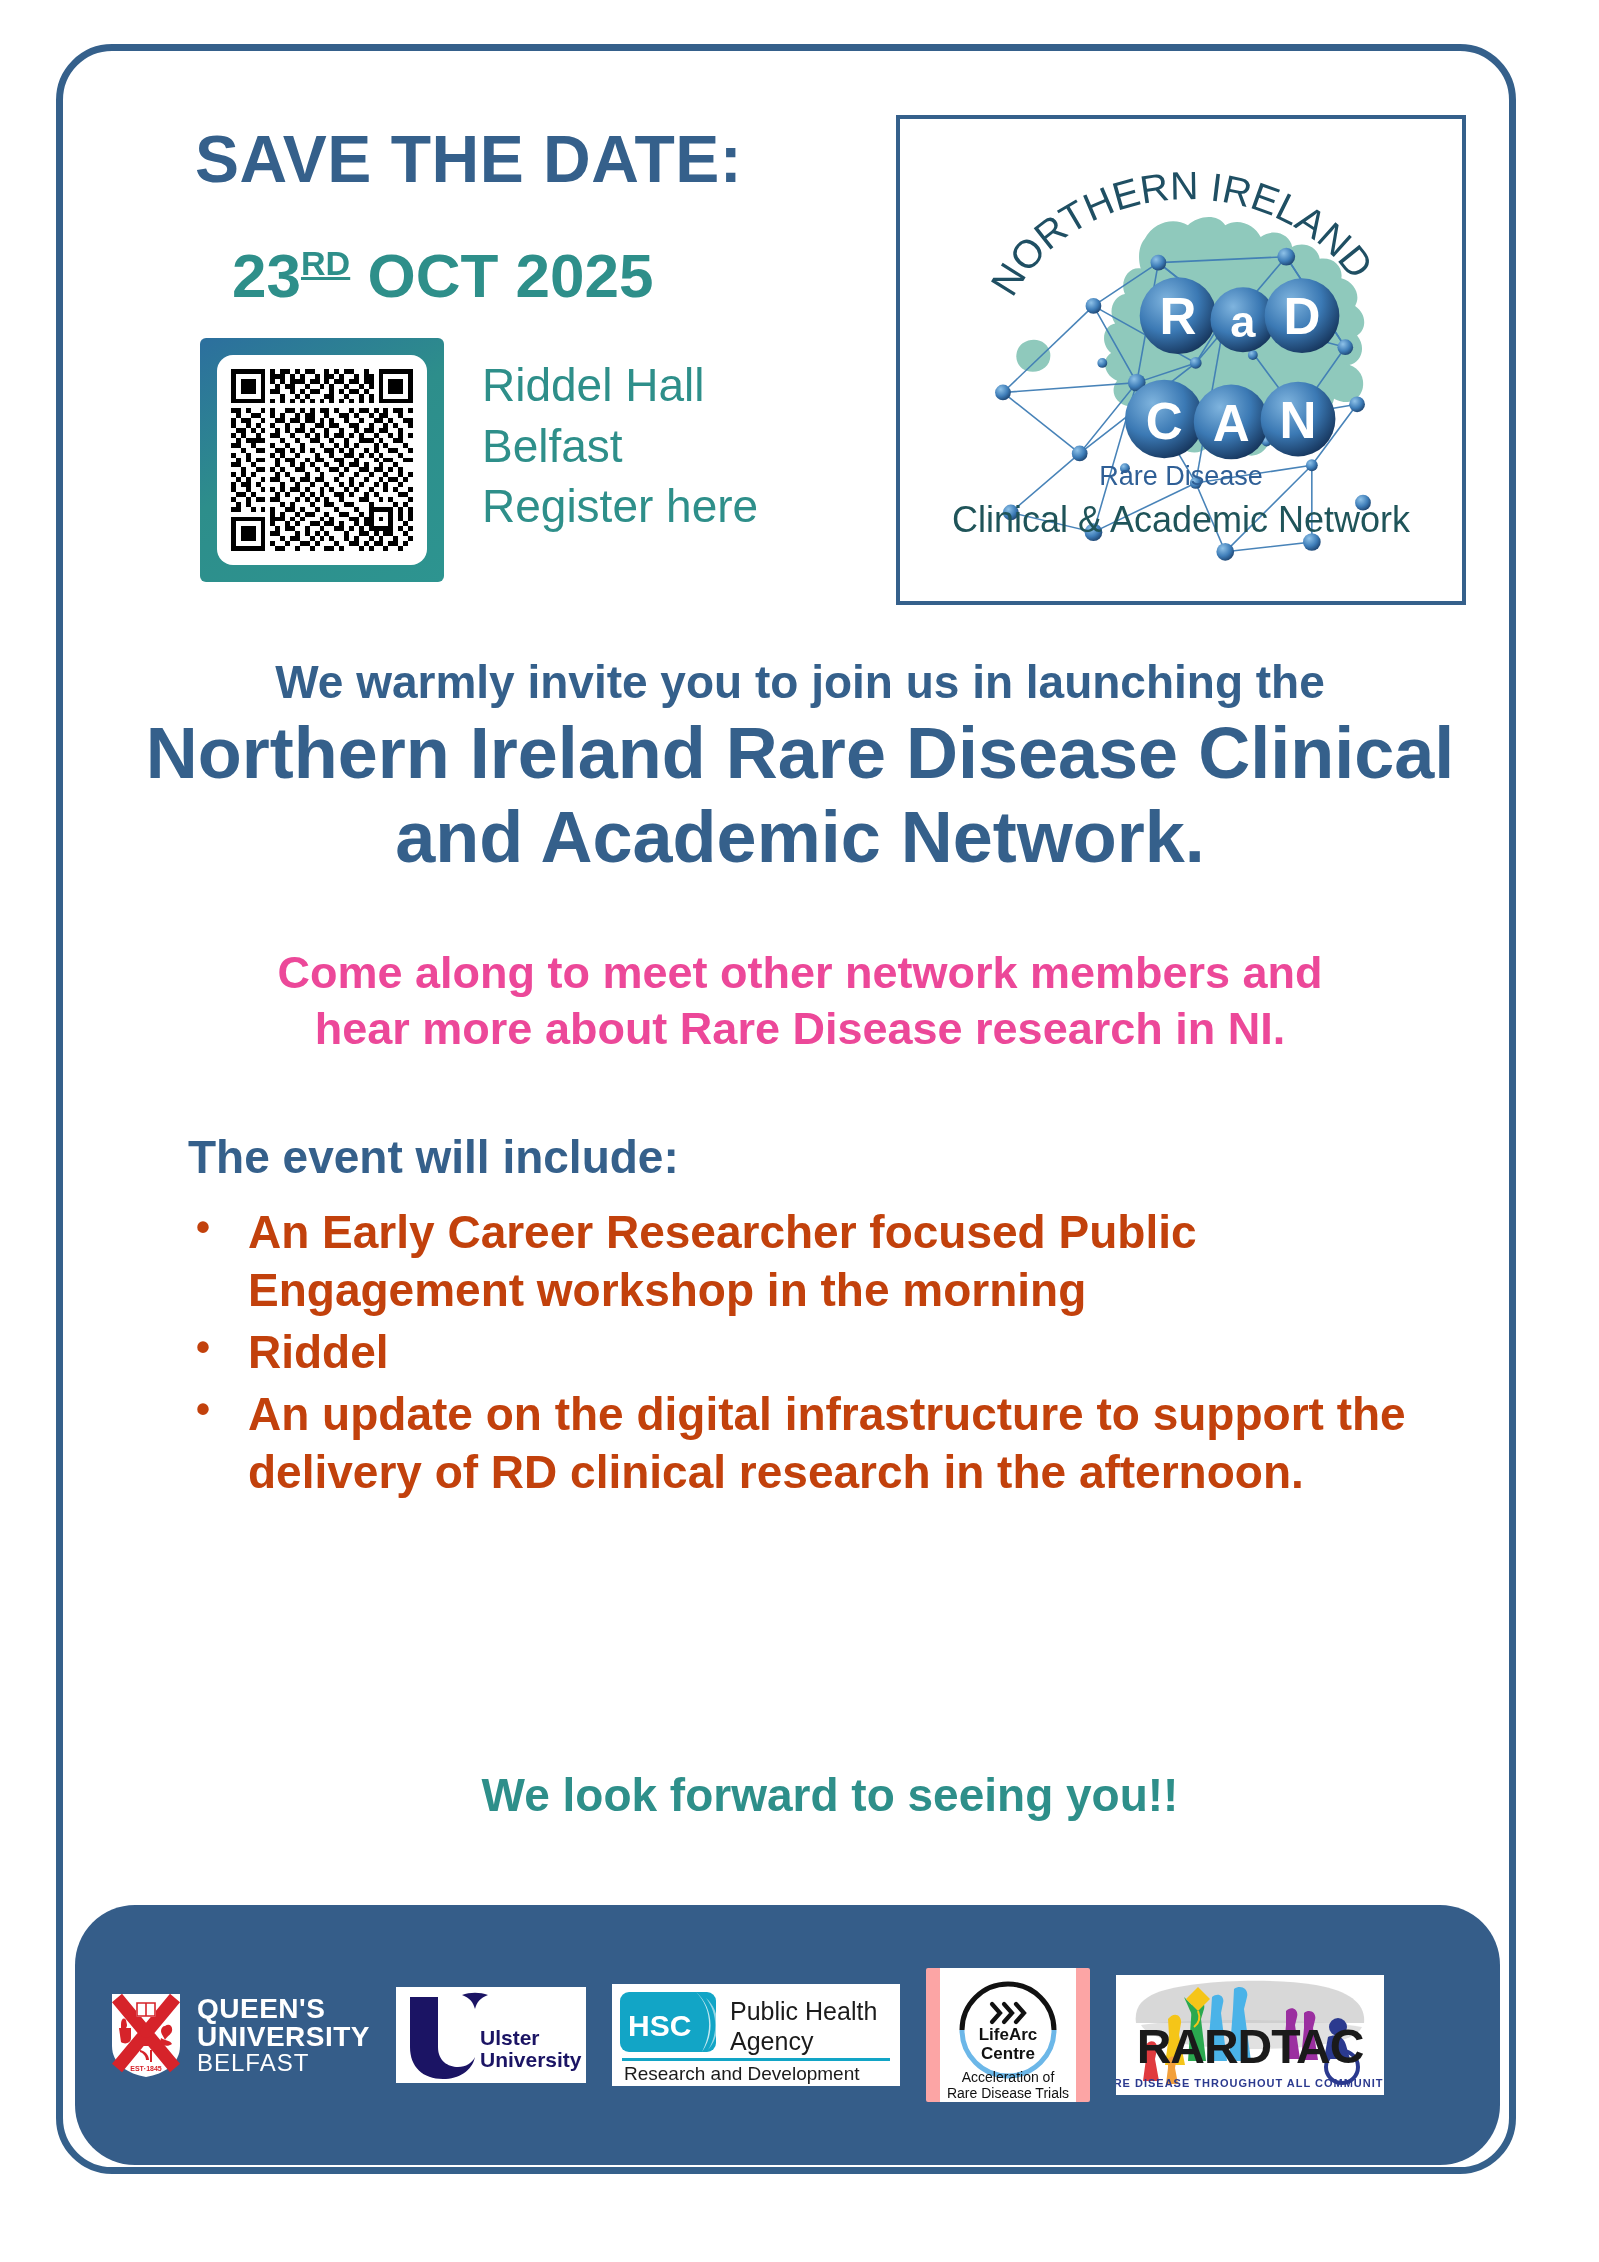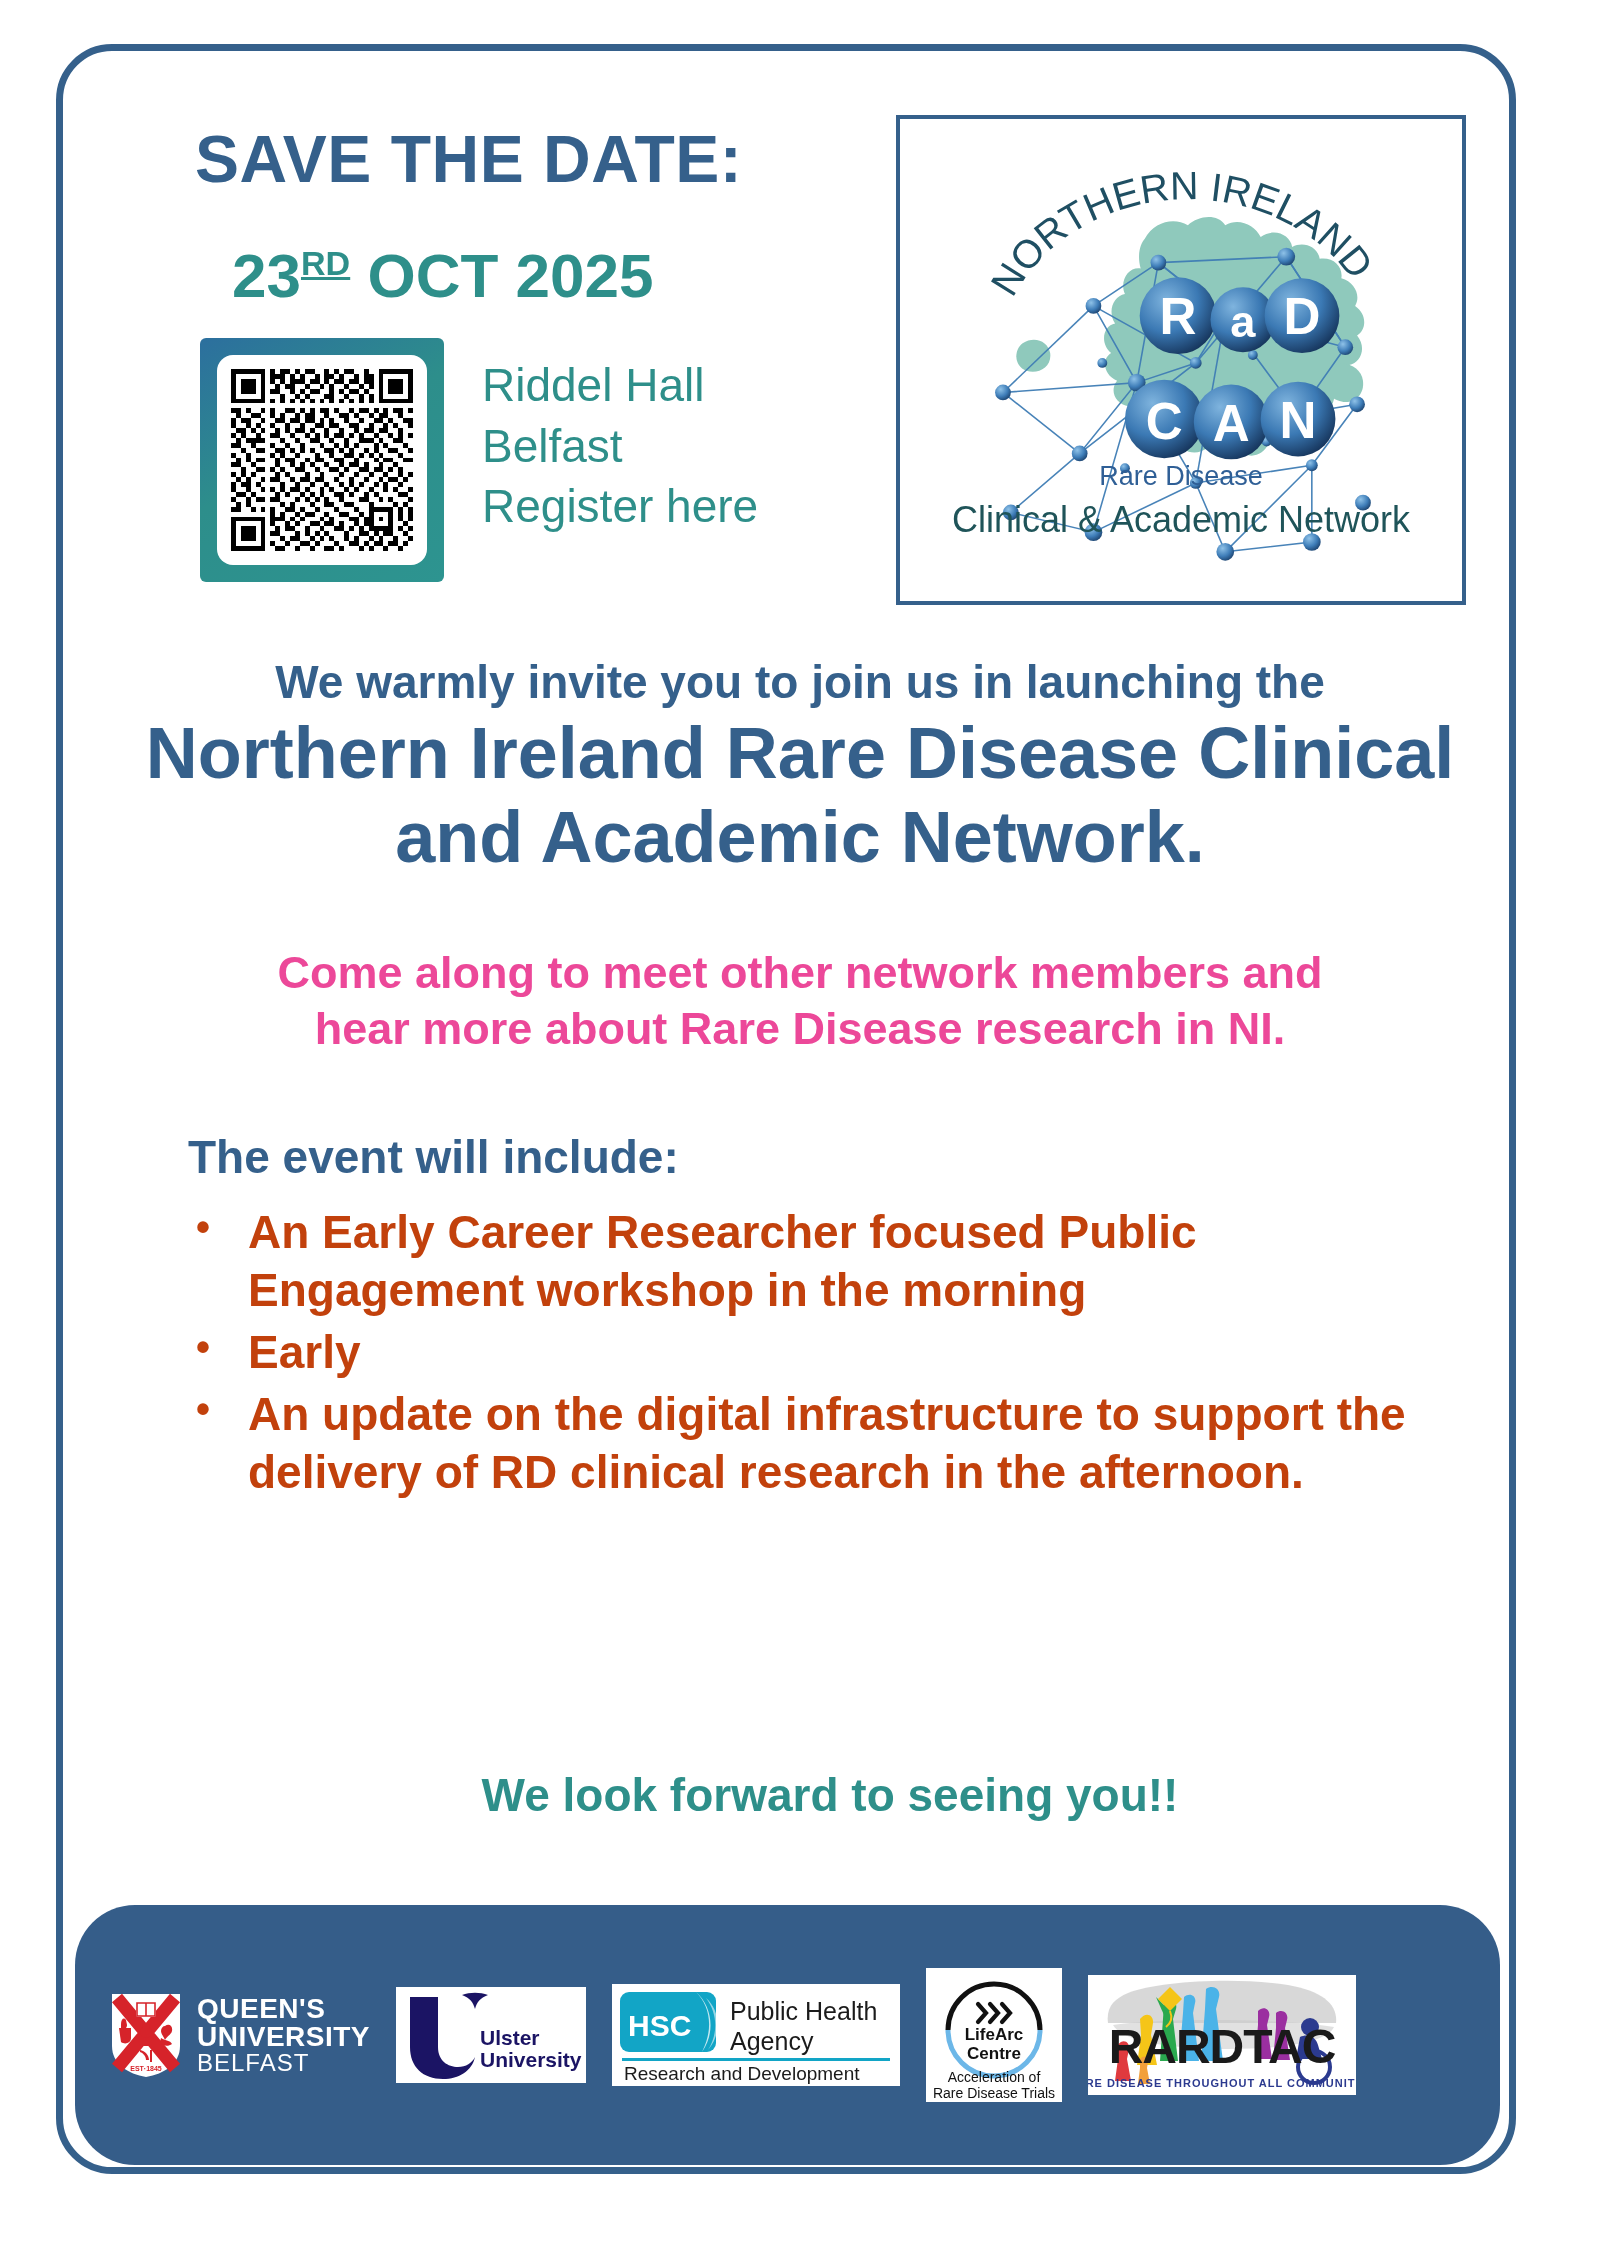--- a/index.html
+++ b/index.html
@@ -108,21 +108,21 @@
   
   .qub{display:flex;align-items:center;gap:14px;}
   .qub-crest{width:74px;height:86px;}
   .qub-txt{color:#fff;line-height:1.0;font-family:"Liberation Sans",sans-serif;}
   .qub-l1{font-size:28px;font-weight:bold;letter-spacing:.5px;}
   .qub-l2{font-size:28px;font-weight:bold;letter-spacing:.5px;}
   .qub-l3{font-size:24px;letter-spacing:1px;}
 
   .ulster{width:190px;height:96px;border-radius:2px;}
   .pha{width:288px;height:102px;border-radius:2px;}
-  .lifearc{width:136px;height:134px;border-radius:2px;}
+  .lifearc{width:164px;height:134px;border-radius:2px;}
   .rardtac{width:268px;height:120px;border-radius:2px;}
 </style>
 </head>
 <body>
 
 <div class="poster">
 
   <div class="frame"></div>
 
   <div class="header">
@@ -666,21 +666,21 @@
 
   <div class="come-along">
     <div>Come along to meet other network members and</div>
     <div>hear more about Rare Disease research in NI.</div>
   </div>
 
   <div class="include-head">The event will include:</div>
 
   <ul class="bullets">
     <li>An Early Career Researcher focused Public Engagement workshop in the morning</li>
-    <li>Early</li>
+    <li>Riddel</li>
     <li>An update on the digital infrastructure to support the delivery of RD clinical research in the afternoon.</li>
   </ul>
 
   <div class="closing">We look forward to seeing you!!</div>
 
   <div class="footer">
 
     <div class="qub">
       <svg class="qub-crest" viewBox="0 0 74 86">
         <path d="M3,2 H71 V54 C71,72 55,82 37,85 C19,82 3,72 3,54 Z" fill="#ffffff"></path>

